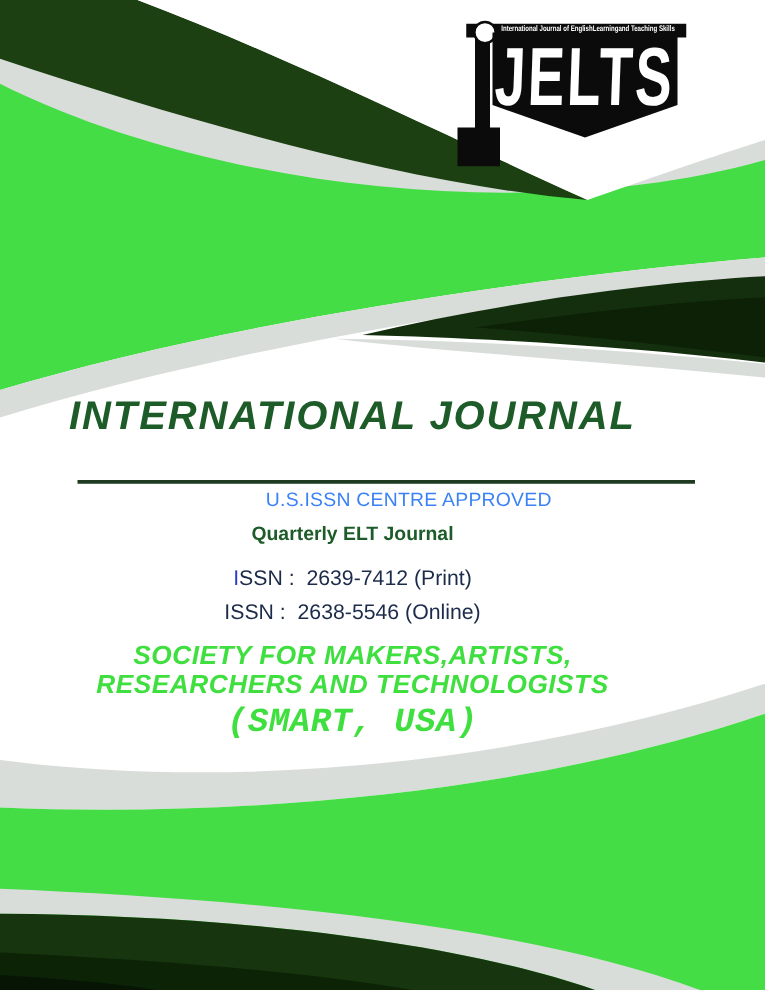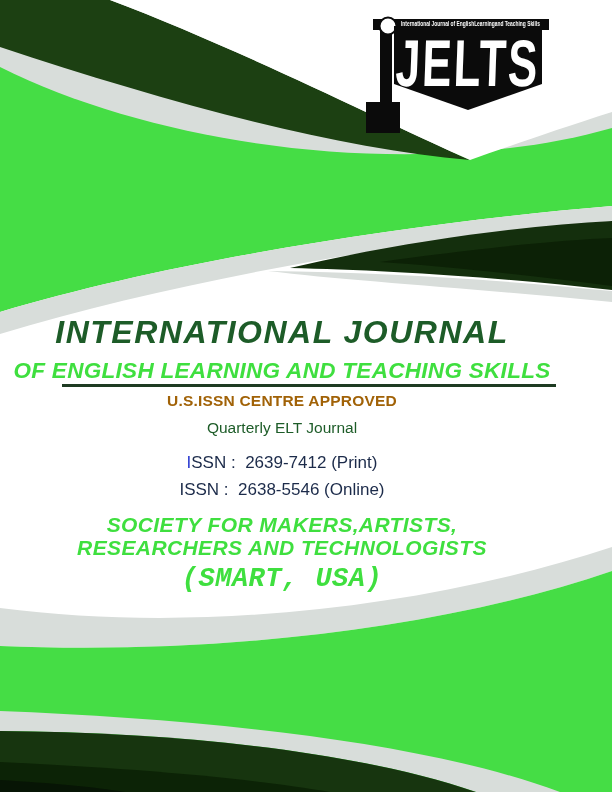--- a/index.html
+++ b/index.html
@@ -15,22 +15,22 @@
   .center{left:0;width:564px;text-align:center;}
   .journal-title{
     top:314px;font-size:32px;font-weight:700;font-style:italic;color:#1d5c28;letter-spacing:1.5px;
   }
   .journal-subtitle{
     top:358px;font-size:22.5px;font-weight:700;font-style:italic;color:#3fdf3f;letter-spacing:.3px;
   }
   .subtitle-rule{
     position:absolute;left:62px;top:384px;width:494px;height:3px;background:#1e3b22;
   }
-  .approval{top:392px;font-size:15.5px;font-weight:700;color:#a16207;letter-spacing:.2px;}
-  .frequency{top:419px;font-size:15.5px;font-weight:400;color:#1d5c28;}
+  .approval{top:392px;font-size:15.5px;font-weight:400;color:#3b82f6;letter-spacing:.2px;padding-left:45px;}
+  .frequency{top:419px;font-size:15.5px;font-weight:700;color:#1d5c28;}
   .issn{font-size:17px;font-weight:400;color:#1c2b4a;}
   .issn-print{top:453px;}
   .issn-online{top:480px;}
   .issn-blue{color:#2b3bd0;}
   .society{font-size:21px;font-weight:700;font-style:italic;color:#3fdf3f;letter-spacing:.4px;}
   .society-1{top:513px;}
   .society-2{top:536px;}
   .society-acronym{top:564px;font-size:27px;font-weight:700;font-style:italic;color:#3fdf3f;letter-spacing:.5px;font-family:Liberation Mono, monospace;}
   .logo-tagline{
     left:401px;top:20px;font-size:6.5px;font-weight:700;color:#ffffff;white-space:nowrap;
@@ -80,21 +80,20 @@
     <rect x="366" y="102" width="34" height="31" fill="#0b0b0b"></rect>
     <circle cx="388" cy="26" r="8.5" fill="#ffffff" stroke="#0b0b0b" stroke-width="2"></circle>
     <path d="M394,26 L542,26 L542,84 L468,110 L394,84 Z" fill="#0b0b0b"></path>
   </svg>
 
   <div class="txt logo-tagline">International Journal of EnglishLearningand Teaching Skills</div>
   <div class="txt logo-acronym">JELTS</div>
 
 
   <div class="txt center journal-title">INTERNATIONAL JOURNAL</div>
-  <div class="txt center journal-subtitle">OF ENGLISH LEARNING AND TEACHING SKILLS</div>
   <div class="subtitle-rule"></div>
   <div class="txt center approval">U.S.ISSN CENTRE APPROVED</div>
   <div class="txt center frequency">Quarterly ELT Journal</div>
 
   <div class="txt center issn issn-print"><span class="issn-blue">I</span><span>SSN :  2639-7412 (Print)</span></div>
   <div class="txt center issn issn-online">ISSN :  2638-5546 (Online)</div>
 
   <div class="txt center society society-1">SOCIETY FOR MAKERS,ARTISTS,</div>
   <div class="txt center society society-2">RESEARCHERS AND TECHNOLOGISTS</div>
   <div class="txt center society-acronym">(SMART, USA)</div>

